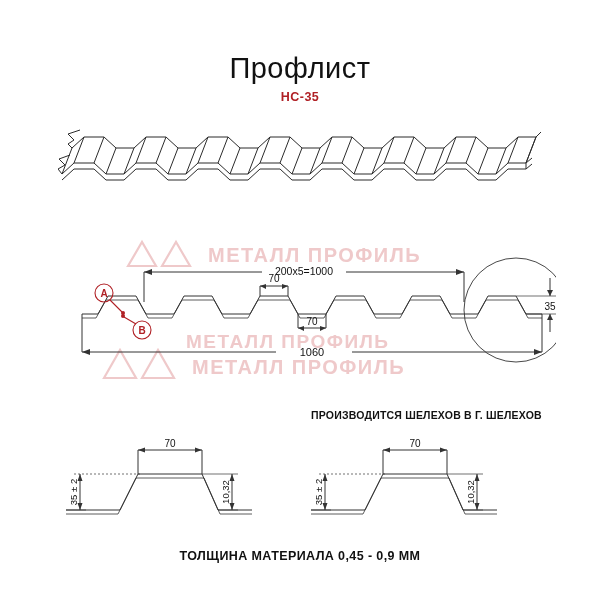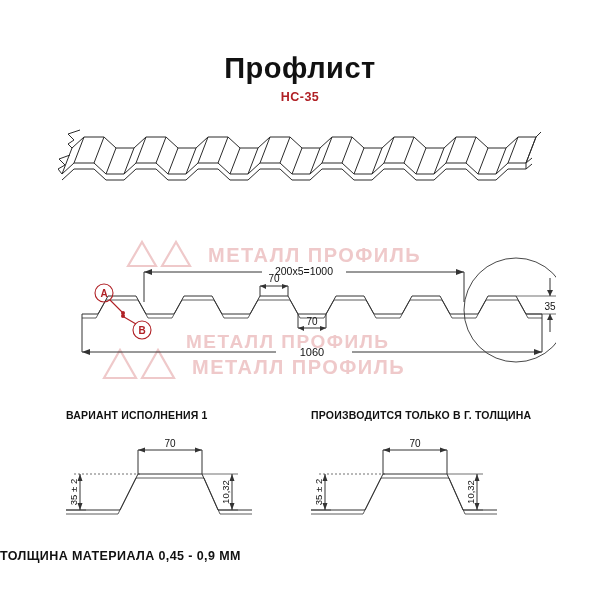--- a/index.html
+++ b/index.html
@@ -19,21 +19,21 @@
     position: absolute;
     inset: 0;
   }
   .title {
     position: absolute;
     top: 52px;
     left: 0;
     width: 600px;
     text-align: center;
     font-size: 29px;
-    font-weight: bold;
+    font-weight: normal;
     letter-spacing: 0.5px;
     color: #111;
   }
   .subtitle {
     position: absolute;
     top: 90px;
     left: 0;
     width: 600px;
     text-align: center;
     font-size: 12.5px;
@@ -49,21 +49,21 @@
     letter-spacing: 0.2px;
     line-height: 13px;
   }
   #variant1-label { top: 409px; left: 66px; }
   #variant2-label { top: 409px; left: 311px; }
   .footer {
     position: absolute;
     top: 549px;
     left: 0;
     width: 600px;
-    text-align: left;
+    text-align: center;
     font-size: 12.5px;
     font-weight: bold;
     letter-spacing: 0.4px;
     color: #111;
   }
   svg { display: block; }
   .wm {
     position: absolute;
     pointer-events: none;
     opacity: 1;
@@ -210,25 +210,22 @@
         <text x="248" y="108" text-anchor="middle" font-size="11">1060</text>
         <text x="486" y="62" text-anchor="middle" font-size="10">35</text>
       </g>
       <g font-family="Liberation Sans, sans-serif" font-size="10" font-weight="bold" fill="#b02025">
         <text x="40" y="49" text-anchor="middle">A</text>
         <text x="78" y="86" text-anchor="middle">B</text>
       </g>
     </svg>
   </div>
 
-  <div class="variant-label" id="variant1-label">
-    <span>ВАРИАНТ ИСПОЛНЕНИЯ 1</span>
-  </div>
   <div class="variant-label" id="variant2-label">
-    <div>ПРОИЗВОДИТСЯ ТОЛЬКО В Г. ТОЛЩИНА</div>
+    <div>ПРОИЗВОДИТСЯ ШЕЛЕХОВ В Г. ШЕЛЕХОВ</div>
   </div>
 
   <div style="position:absolute; top:432px; left:62px;">
     <svg width="200" height="100" viewBox="0 0 200 100">
       <g fill="none" stroke="#333" stroke-width="1">
 
         <path d="M4 78 L58 78 L76 42 L140 42 L156 78 L190 78"></path>
         <path d="M4 82 L56 82 L74 46 L142 46 L158 82 L190 82" stroke-width="0.8"></path>
 
         <line x1="76" y1="18" x2="140" y2="18"></line>

